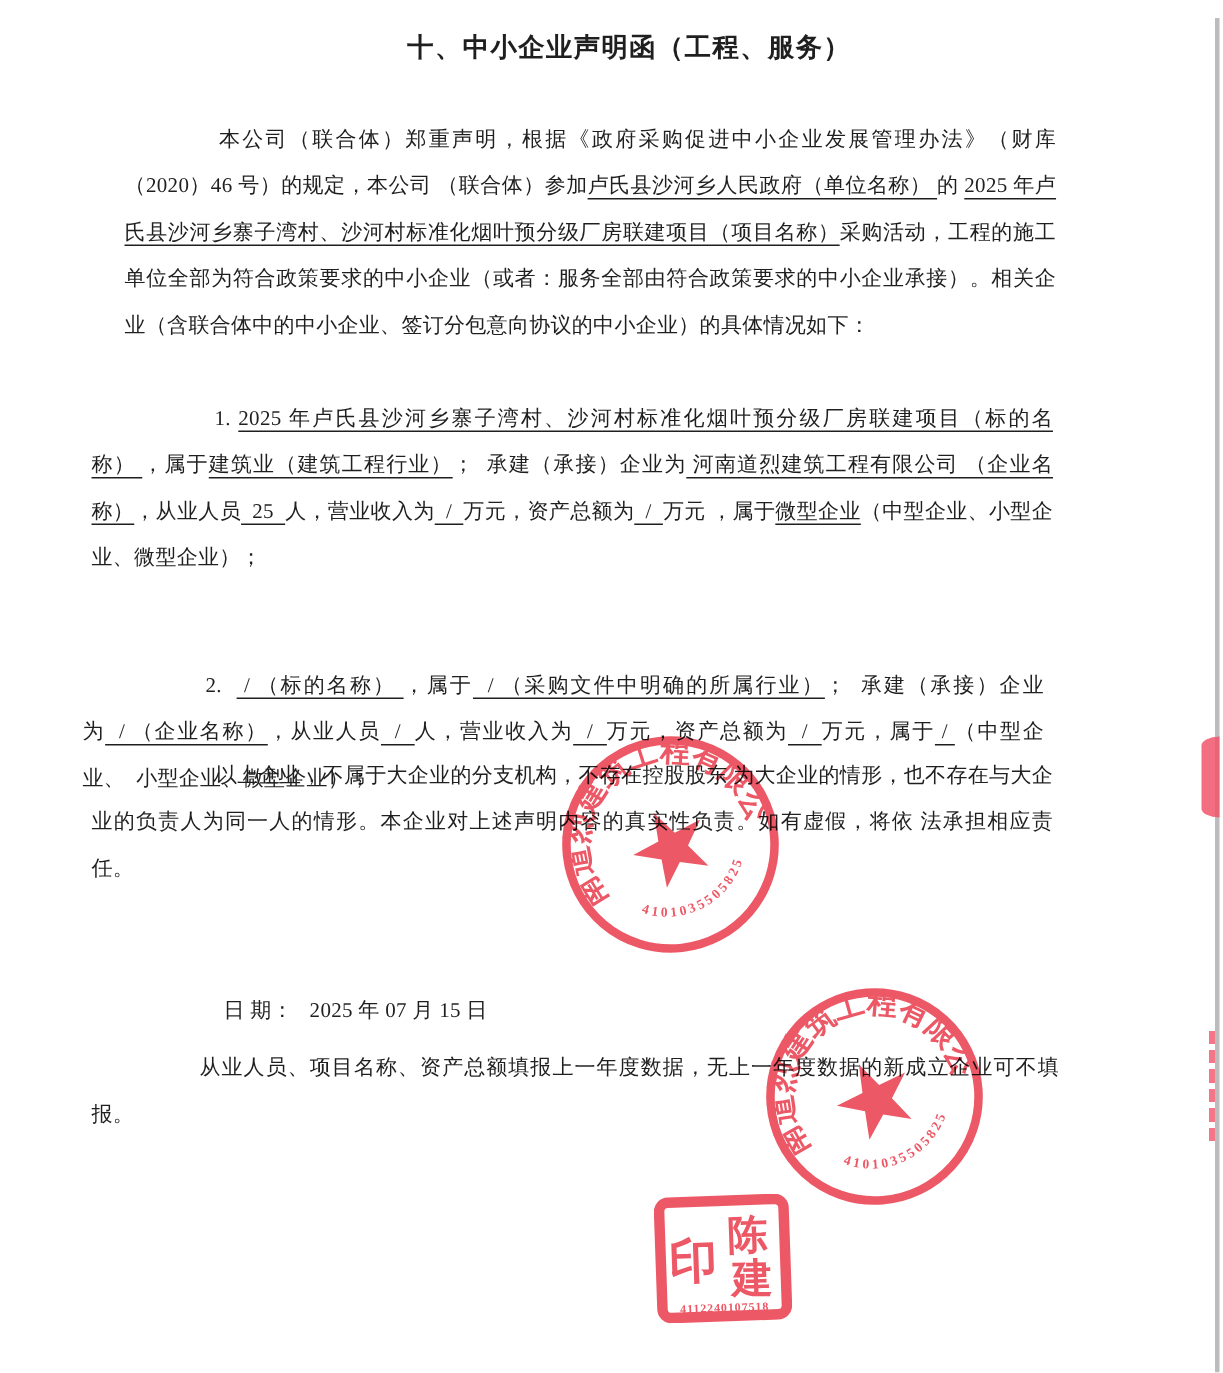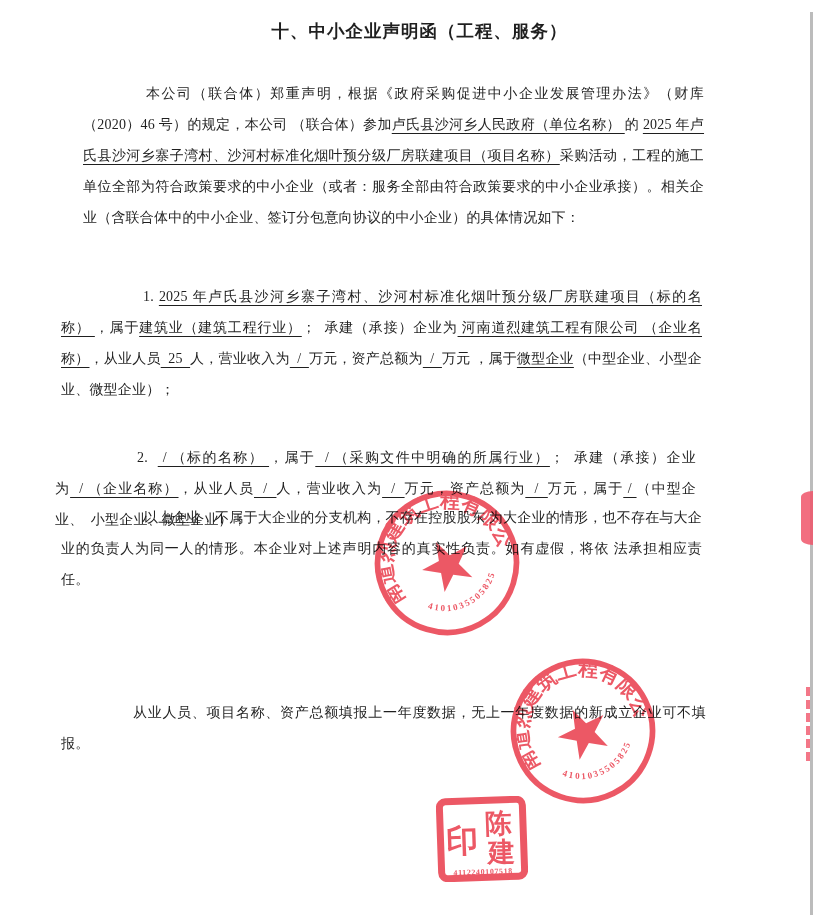--- a/index.html
+++ b/index.html
@@ -10,21 +10,21 @@
   .page{position:absolute;inset:0;}
   .title{
     position:absolute;top:7px;left:0;width:100%;text-align:center;margin:12px;
     font-size:17.5px;font-weight:700;letter-spacing:1px;
   }
   .para{
     position:absolute;margin:0;font-size:14px;line-height:31px;
     text-align:justify;letter-spacing:.2px;
   }
   #p1   {top:78px;  left:83px; width:621px; text-indent:63px;}
-  #item1{top:281px; left:61px; width:641px; text-indent:82px;}
+  #item1{top:264px; left:61px; width:641px; text-indent:82px;}
   #item2{top:408px; left:55px; width:641px; text-indent:82px;margin-top:34px;}
   #p3   {top:502px; left:61px; width:641px; text-indent:83px;}
   #sig  {top:617px; left:61px; width:641px; text-indent:88px;}
   #date {top:659px; left:61px; width:641px; text-indent:88px;}
   #note {top:697px; left:61px; width:645px; text-indent:72px;}
   .u{text-decoration:underline;text-underline-offset:4px;text-decoration-thickness:1px;}
   .seal{position:absolute;mix-blend-mode:multiply;opacity:.88;}
   .seal text{font-family:"Liberation Serif","DejaVu Serif",serif;}
   .edge-line{position:absolute;left:810px;top:12px;width:3px;height:903px;}
   .edge-bulge{
@@ -37,20 +37,21 @@
 <body>
 
 <div class="page">
 
   <h1 class="title">十、中小企业声明函（工程、服务）</h1>
 
   <p class="para" id="p1"><span>本公司（联合体）郑重声明，根据《政府采购促进中小企业发展管理办法》（财库（2020）46 号）的规定，本公司 （联合体）参加</span><span class="u">卢氏县沙河乡人民政府（单位名称）&nbsp;</span><span>的 </span><span class="u">2025 年卢氏县沙河乡寨子湾村、沙河村标准化烟叶预分级厂房联建项目（项目名称）</span><span>采购活动，工程的施工单位全部为符合政策要求的中小企业（或者：服务全部由符合政策要求的中小企业承接）。相关企业（含联合体中的中小企业、签订分包意向协议的中小企业）的具体情况如下：</span></p>
   <p class="para" id="item1"><span>1.&nbsp;</span><span class="u">2025 年卢氏县沙河乡寨子湾村、沙河村标准化烟叶预分级厂房联建项目（标的名称）&nbsp;</span><span>，属于</span><span class="u">建筑业（建筑工程行业）</span><span>；&nbsp; 承建（承接）企业为</span><span class="u">&nbsp;河南道烈建筑工程有限公司&nbsp;（企业名称）</span><span>，从业人员</span><span class="u">&nbsp;&nbsp;25&nbsp;&nbsp;</span><span>人，营业收入为</span><span class="u">&nbsp;&nbsp;/&nbsp;&nbsp;</span><span>万元，资产总额为</span><span class="u">&nbsp;&nbsp;/&nbsp;&nbsp;</span><span>万元&nbsp;，属于</span><span class="u">微型企业</span><span>（中型企业、小型企业、微型企业）；</span></p>
   <p class="para" id="item2"><span>2.&nbsp;&nbsp;</span><span class="u">&nbsp;/&nbsp;（标的名称）&nbsp;</span><span>，属于</span><span class="u">&nbsp;&nbsp;/&nbsp;（采购文件中明确的所属行业）</span><span>；&nbsp; 承建（承接）企业为</span><span class="u">&nbsp;&nbsp;/&nbsp;（企业名称）</span><span>，从业人员</span><span class="u">&nbsp;&nbsp;/&nbsp;&nbsp;</span><span>人，营业收入为</span><span class="u">&nbsp;&nbsp;/&nbsp;&nbsp;</span><span>万元，资产总额为</span><span class="u">&nbsp;&nbsp;/&nbsp;&nbsp;</span><span>万元，属于</span><span class="u">&nbsp;/&nbsp;</span><span>（中型企业、&nbsp;&nbsp;小型企业、微型企业）；</span></p>
   <p class="para" id="p3"><span>以上企业，不属于大企业的分支机构，不存在控股股东 为大企业的情形，也不存在与大企业的负责人为同一人的情形。本企业对上述声明内容的真实性负责。如有虚假，将依 法承担相应责任。</span></p>
+  <p class="para" id="date"><span>日&nbsp;期：&nbsp;&nbsp;&nbsp;2025 年 07 月 15 日</span></p>
   <p class="para" id="note"><span>从业人员、项目名称、资产总额填报上一年度数据，无上一年度数据的新成立企业可不填报。</span></p>
 
   <svg class="seal" style="left:371px;top:487px" width="152" height="152" viewBox="0 0 160 160">
     <g transform="rotate(-28 80 80)" fill="none">
       <circle cx="80" cy="80" r="73" stroke="#ea4150" stroke-width="6"></circle>
       <path id="s1t" d="M 27 103 A 58 58 0 1 1 133 103"></path>
       <text font-size="21" font-weight="700" fill="#ea4150">
         <textPath href="#s1t" startOffset="50%" text-anchor="middle" textLength="252" lengthAdjust="spacingAndGlyphs">河南道烈建筑工程有限公司</textPath>
       </text>
       <polygon fill="#ea4150" points="80,55 86.5,74.1 106.6,74.3 90.5,86.4 96.5,105.7 80,94 63.5,105.7 69.5,86.4 53.4,74.3 73.5,74.1"></polygon>

